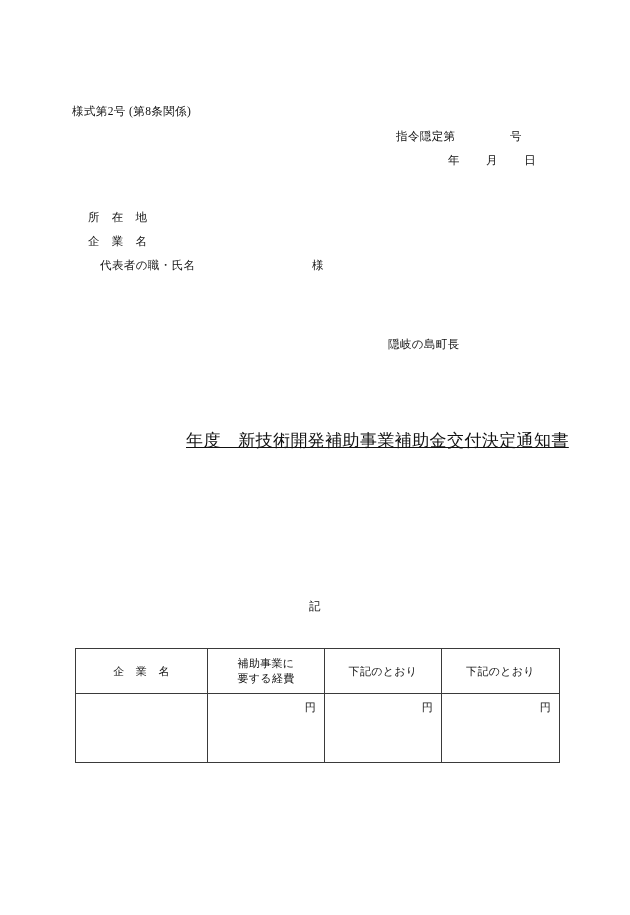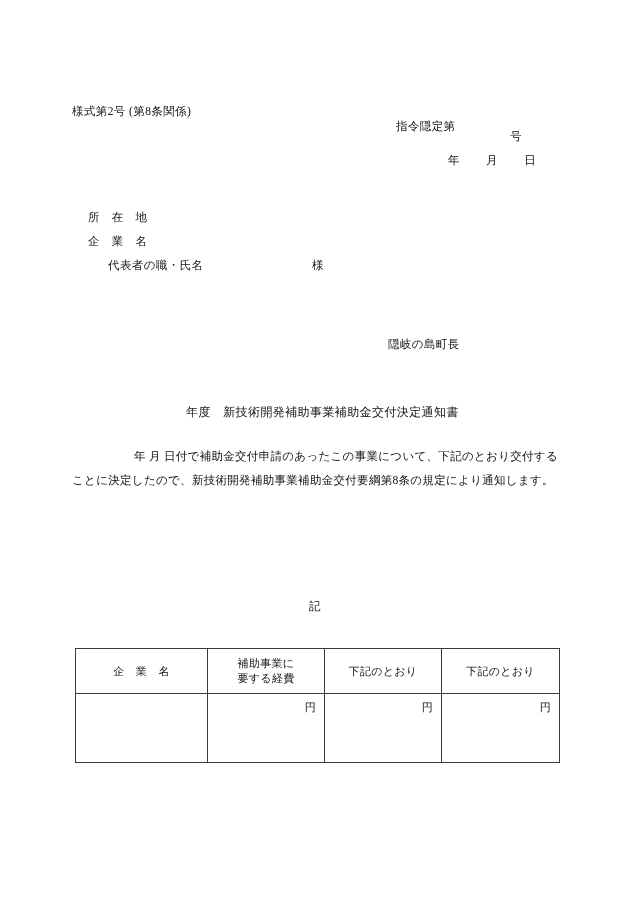--- a/index.html
+++ b/index.html
@@ -22,32 +22,32 @@
     height: 915px;
   }
   .line {
     position: absolute;
     white-space: pre;
     font-size: 11.5px;
     letter-spacing: 0.4px;
     margin-top: 22px;
   }
   .form-no { left: 72px; top: 82px; }
-  .doc-no  { left: 396px; top: 97px; }
+  .doc-no  { left: 396px; top: 107px; }
   .doc-no-suffix { left: 510px; top: 107px; }
   .date-line { left: 448px; top: 131px; }
 
   .addr-label { left: 88px; top: 188px; }
   .corp-label { left: 88px; top: 212px; }
-  .rep-label  { left: 108px; top: 236px; }
+  .rep-label  { left: 100px; top: 236px; }
   .rep-sama   { left: 312px; top: 236px; }
 
   .issuer { left: 364px; top: 315px; padding-left: 24px; }
 
-  .title { left: 186px; top: 382px; font-size: 12px; }
+  .title { left: 186px; top: 407px; font-size: 17px; text-decoration: underline; }
 
   .body-p {
     position: absolute;
     left: 72px;
     top: 444px;
     width: 486px;
     font-size: 11.5px;
     line-height: 24px;
     letter-spacing: 0.3px;
     text-align: justify;
@@ -105,23 +105,20 @@
 
   <div class="line addr-label">所　在　地</div>
   <div class="line corp-label">企　業　名</div>
   <div class="line rep-label">代表者の職・氏名</div>
   <div class="line rep-sama">様</div>
 
   <div class="line issuer">隠岐の島町長</div>
 
   <div class="line title">年度　新技術開発補助事業補助金交付決定通知書</div>
 
-  <div class="body-p">
-    <span class="body-indent"></span><span>年        月        日付で補助金交付申請のあったこの事業について、下記のとおり</span><span>交付することに決定したので、新技術開発補助事業補助金交付要綱第8条の規定により通知します。</span>
-  </div>
 
   <div class="line ki">記</div>
 
   <table class="grant-table">
     <thead>
       <tr>
         <th class="col-a">企　業　名</th>
         <th class="col-b"><span>補助事業に</span><br><span>要する経費</span></th>
         <th class="col-c">下記のとおり</th>
         <th class="col-d">下記のとおり</th>

